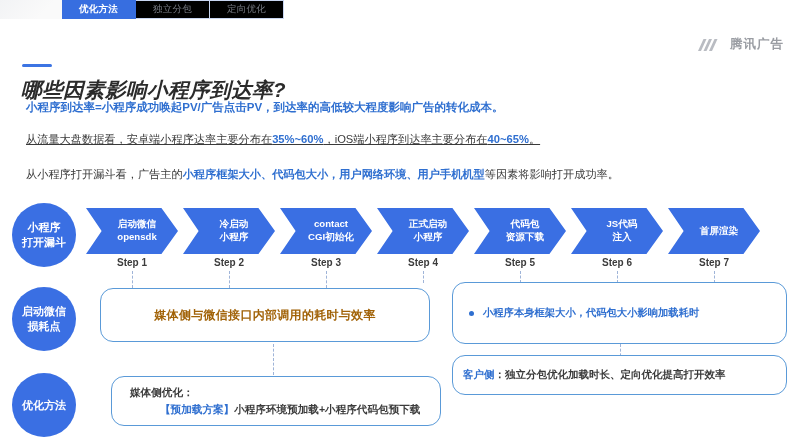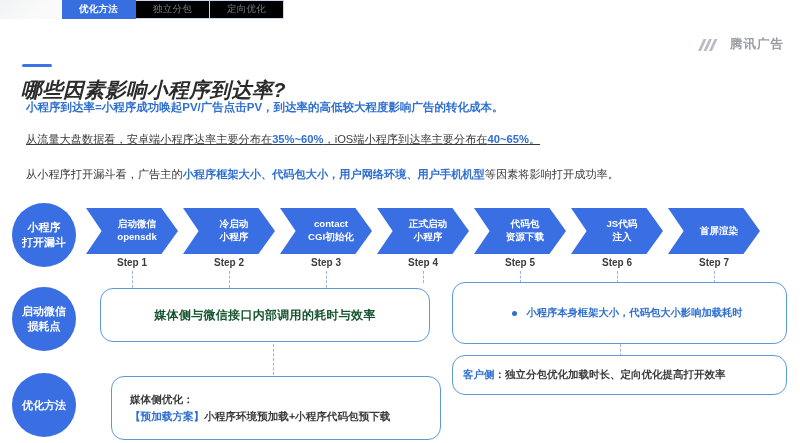--- a/index.html
+++ b/index.html
@@ -100,38 +100,38 @@
   }
 
   
   .rbox {
     position: absolute;
     border: 1.3px solid #5a9ad8; border-radius: 13px;
     background: #fff;
     display: flex; flex-direction: column; justify-content: center;
   }
   .rbox.mid-left  { left: 100px; top: 288px; width: 330px; height: 54px; align-items: center; }
-  .rbox.mid-right { left: 452px; top: 282px; width: 335px; height: 62px; padding-left: 16px; align-items: center; }
-  .rbox.bot-left  { left: 111px; top: 376px; width: 330px; height: 64px; padding-left: 18px; }
+  .rbox.mid-right { left: 452px; top: 282px; width: 335px; height: 62px; padding-left: 16px; }
+  .rbox.bot-left  { left: 111px; top: 376px; width: 330px; height: 50px; padding-left: 18px; }
   .rbox.bot-right { left: 452px; top: 355px; width: 335px; height: 40px; padding-left: 10px; }
 
   .mid-left-text {
-    font-size: 12px; font-weight: bold; color: #14532d; letter-spacing: .3px;
+    font-size: 12px; font-weight: bold; color: #a16207; letter-spacing: .3px;
   }
   .bullet-row {
     display: flex; align-items: center; gap: 9px;
     font-size: 10.3px; font-weight: bold; color: #2f6fd0;
     margin: 3.5px 0;
   }
   .dot {
     width: 5px; height: 5px; border-radius: 50%;
     background: #2f6fd0; flex: 0 0 auto;
   }
   .bl-line { font-size: 10.6px; font-weight: bold; color: #3b3b3b; line-height: 1.65; }
-  .bl-line .tagblue { color: #2f6fd0; }
+  .bl-line .tagblue { color: #2f6fd0; margin-left: 30px; }
   .br-line { font-size: 10.5px; font-weight: bold; color: #3b3b3b; line-height: 1.85; }
   .br-line .tagblue { color: #2f6fd0; }
 </style>
 </head>
 <body>
 
 <div class="page">
 
   <div class="tabbar">
     <div class="tab-ghost"></div>

